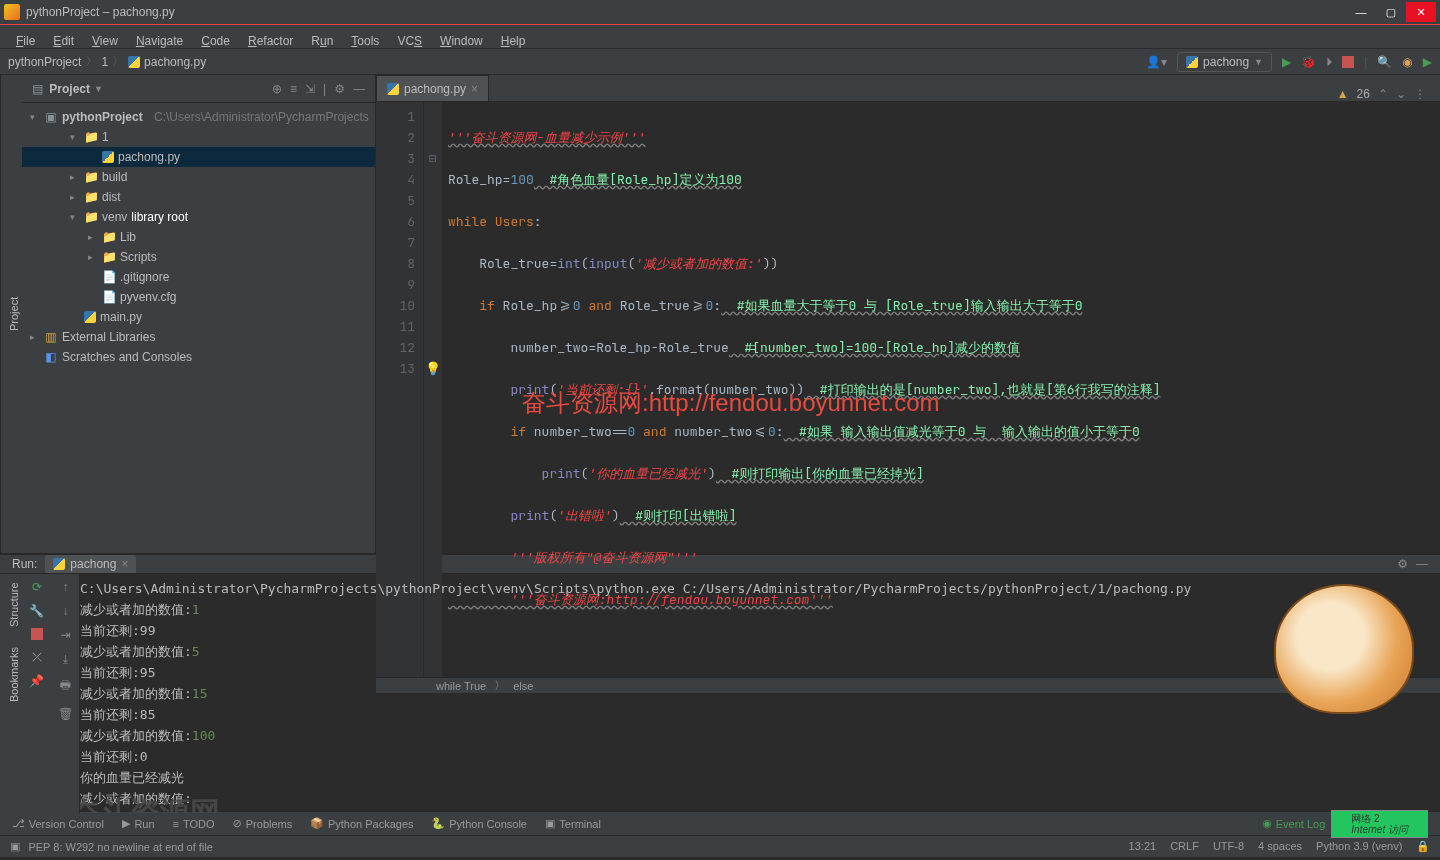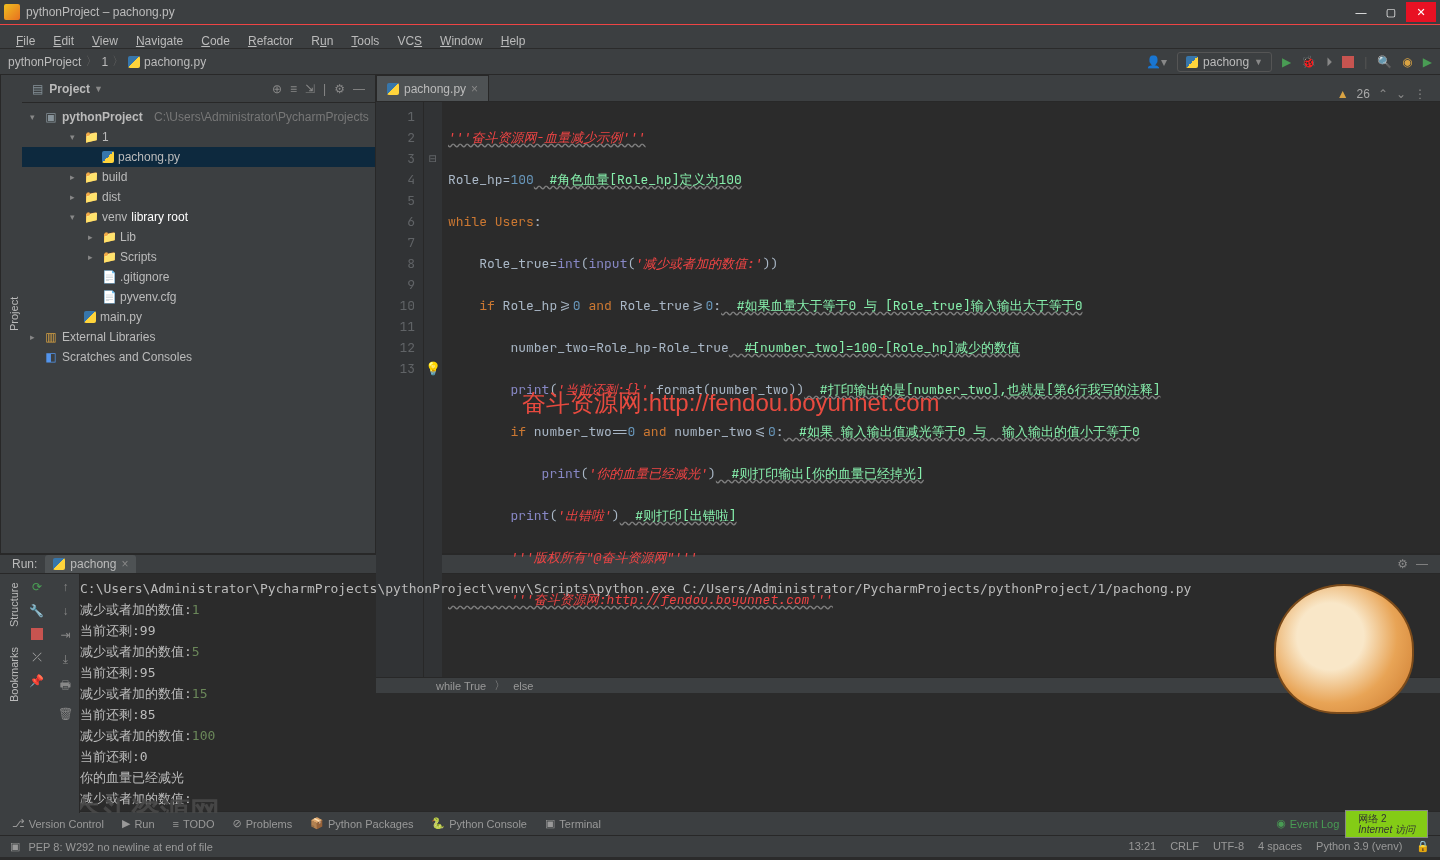--- a/index.html
+++ b/index.html
@@ -84,21 +84,21 @@
 .run-tools-col2 { width: 28px; background: #3c3f41; display: flex; flex-direction: column; align-items: center; padding-top: 6px; gap: 10px; color: #888; border-right: 1px solid #282828; }
 .console { flex: 1; padding: 4px 0; font-family: "Consolas",monospace; font-size: 13px; line-height: 21px; color: #bbb; overflow: hidden; position: relative; }
 .console .input-num { color: #6a8759; }
 .mascot { position: absolute; right: 26px; top: 10px; width: 140px; height: 130px; background: radial-gradient(circle at 40% 40%, #f9e7c8 30%, #e8a456 60%, #c9752a 100%); border-radius: 50% 50% 45% 45%; border: 2px solid #7a4a1a; }
 .wm2 { position: absolute; left: -10px; bottom: -10px; color: #494949; font-size: 30px; font-family: "Microsoft YaHei"; font-weight: bold; opacity: .9; }
 
 
 .bottom-tools { height: 24px; background: #3c3f41; display: flex; align-items: center; padding: 0 12px; gap: 18px; font-size: 11px; border-top: 1px solid #282828; }
 .bottom-tools .tool { display: flex; align-items: center; gap: 4px; color: #999; }
 .bottom-tools .right { margin-left: auto; display: flex; gap: 6px; align-items: center; }
-.net-box { background: #84cc16; color: #333; padding: 2px 12px; font-size: 10px; line-height: 11px; border: 1px solid #888; }
+.net-box { background: #22c55e; color: #333; padding: 2px 19px; font-size: 10px; line-height: 11px; border: 1px solid #888; }
 
 
 .statusbar { height: 22px; background: #3c3f41; display: flex; align-items: center; padding: 0 10px; font-size: 11px; color: #999; border-top: 1px solid #282828; }
 .statusbar .right { margin-left: auto; display: flex; gap: 14px; }
 .py-small { display:inline-block; width:12px;height:12px; background: linear-gradient(135deg,#3776ab 50%,#ffd43b 50%); border-radius:2px; }
 </style>
 </head>
 <body>
 
 <div class="titlebar">

